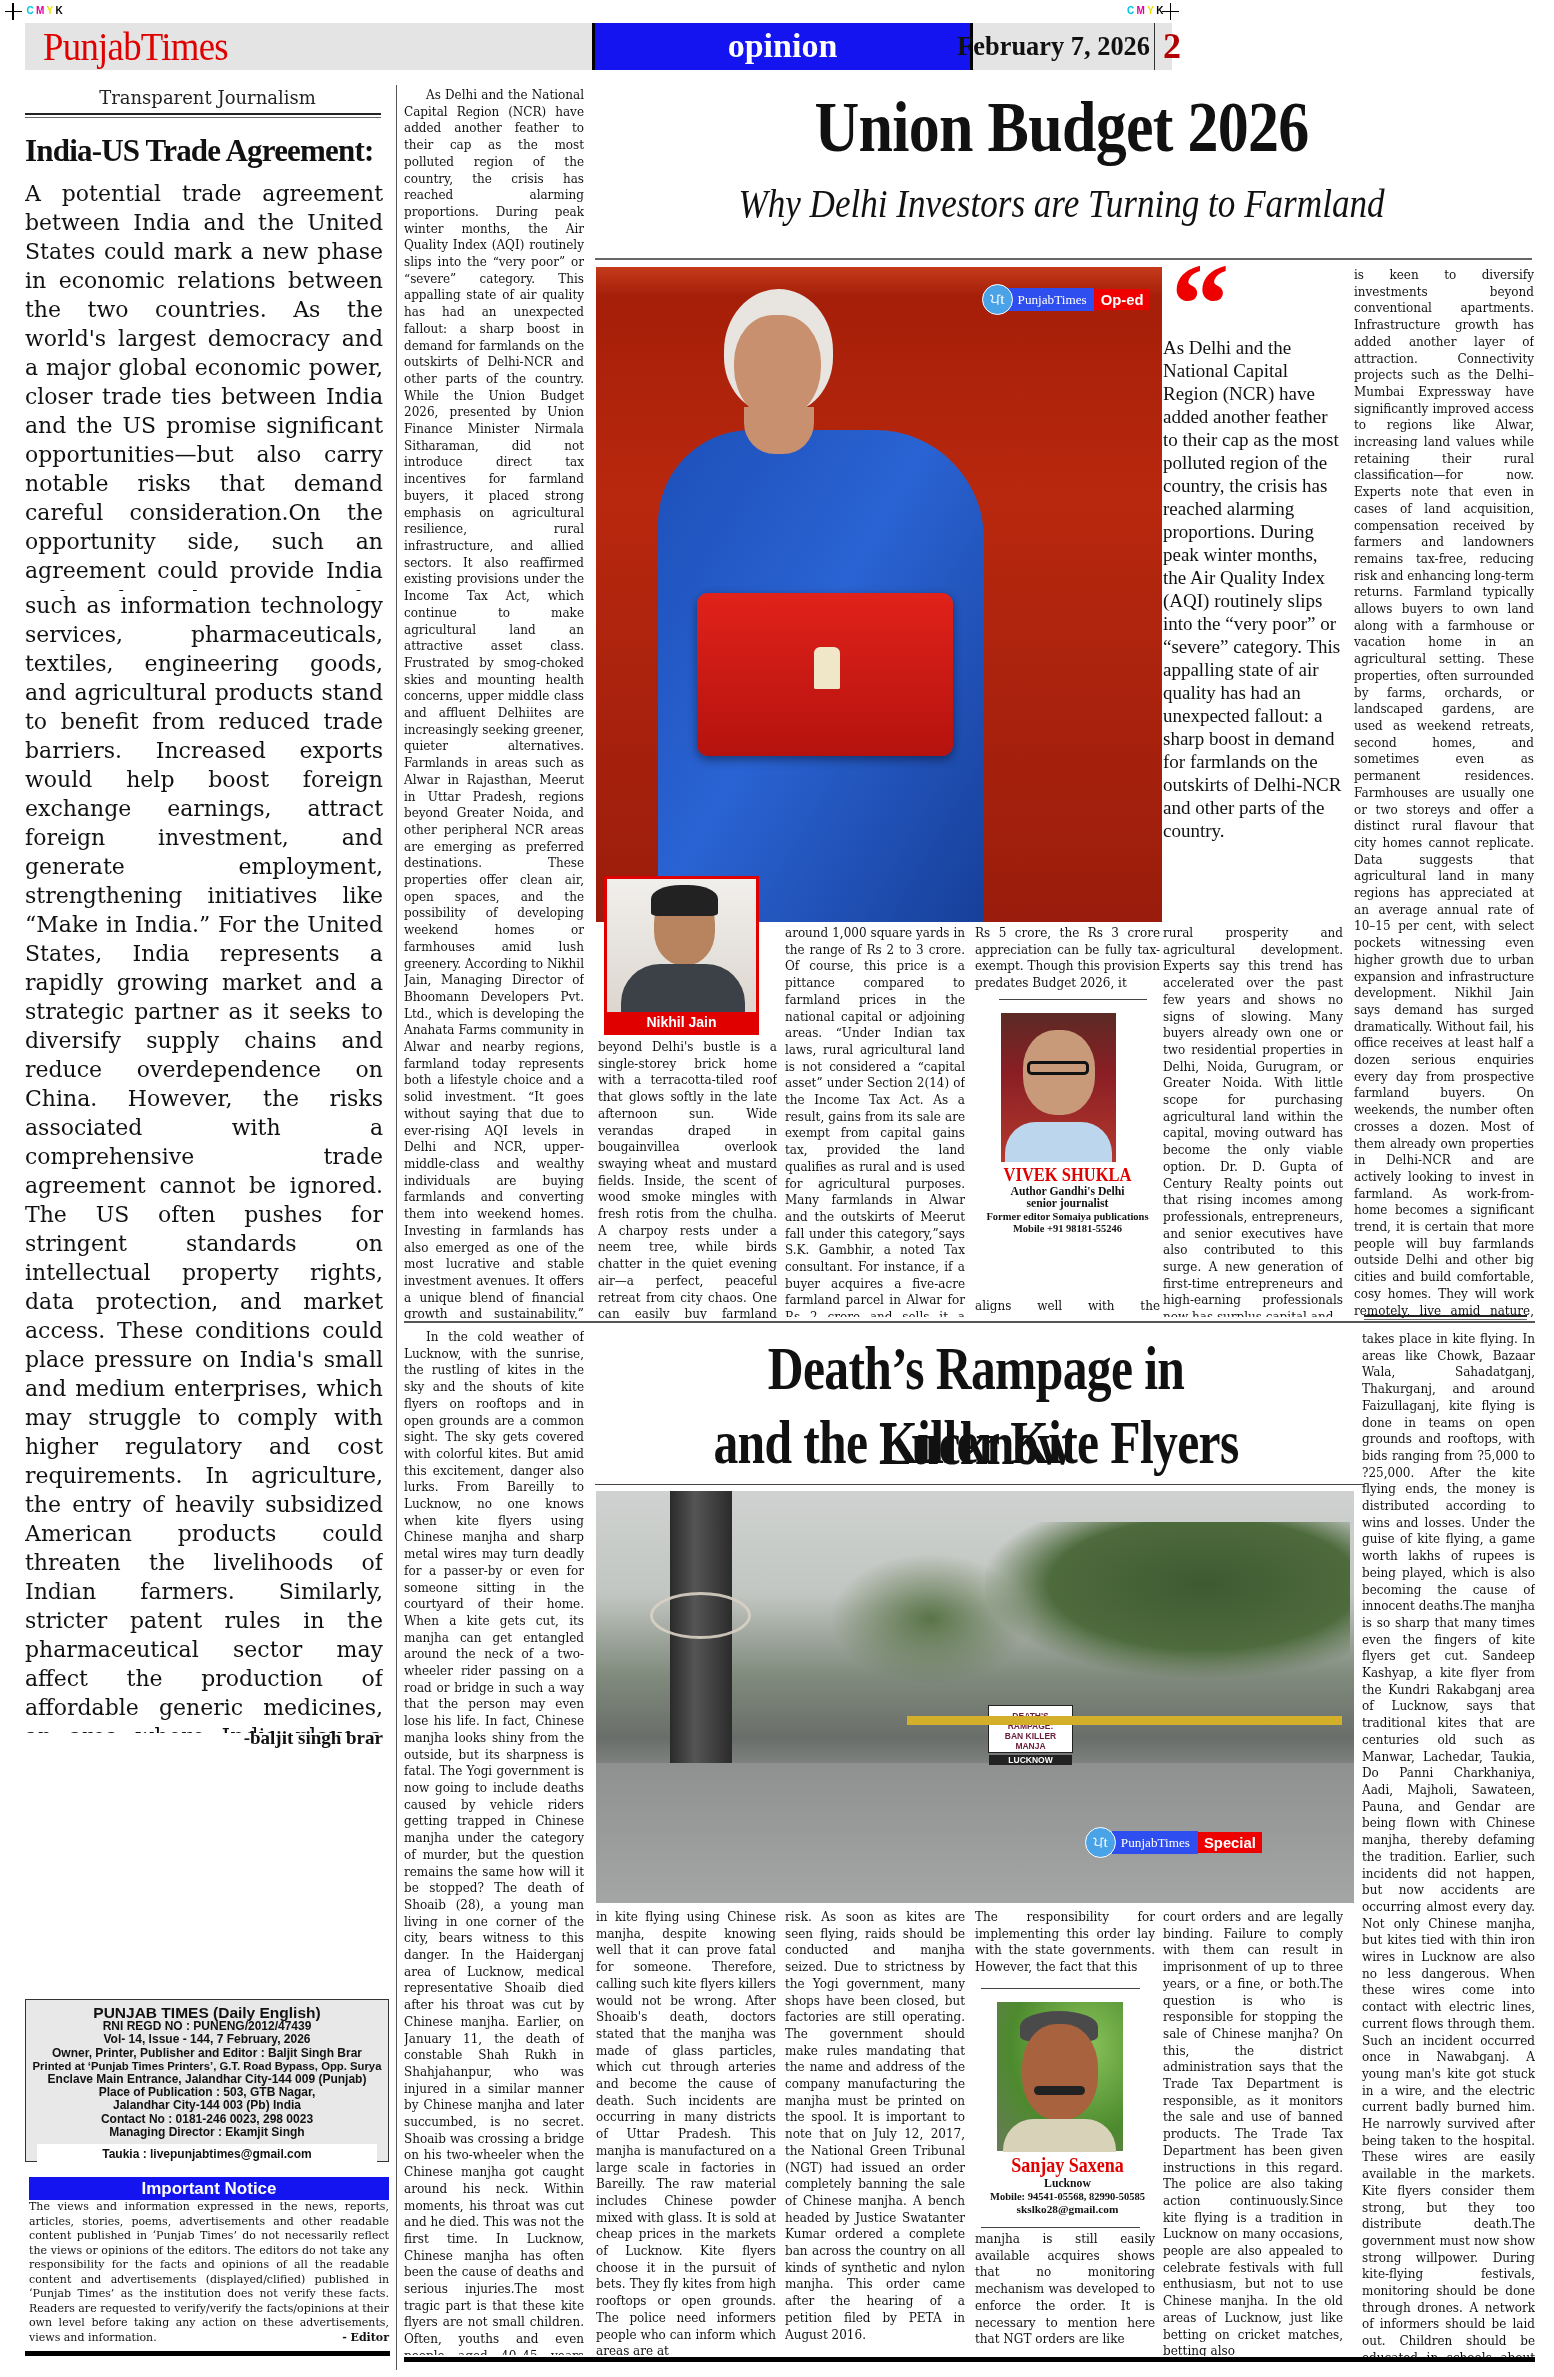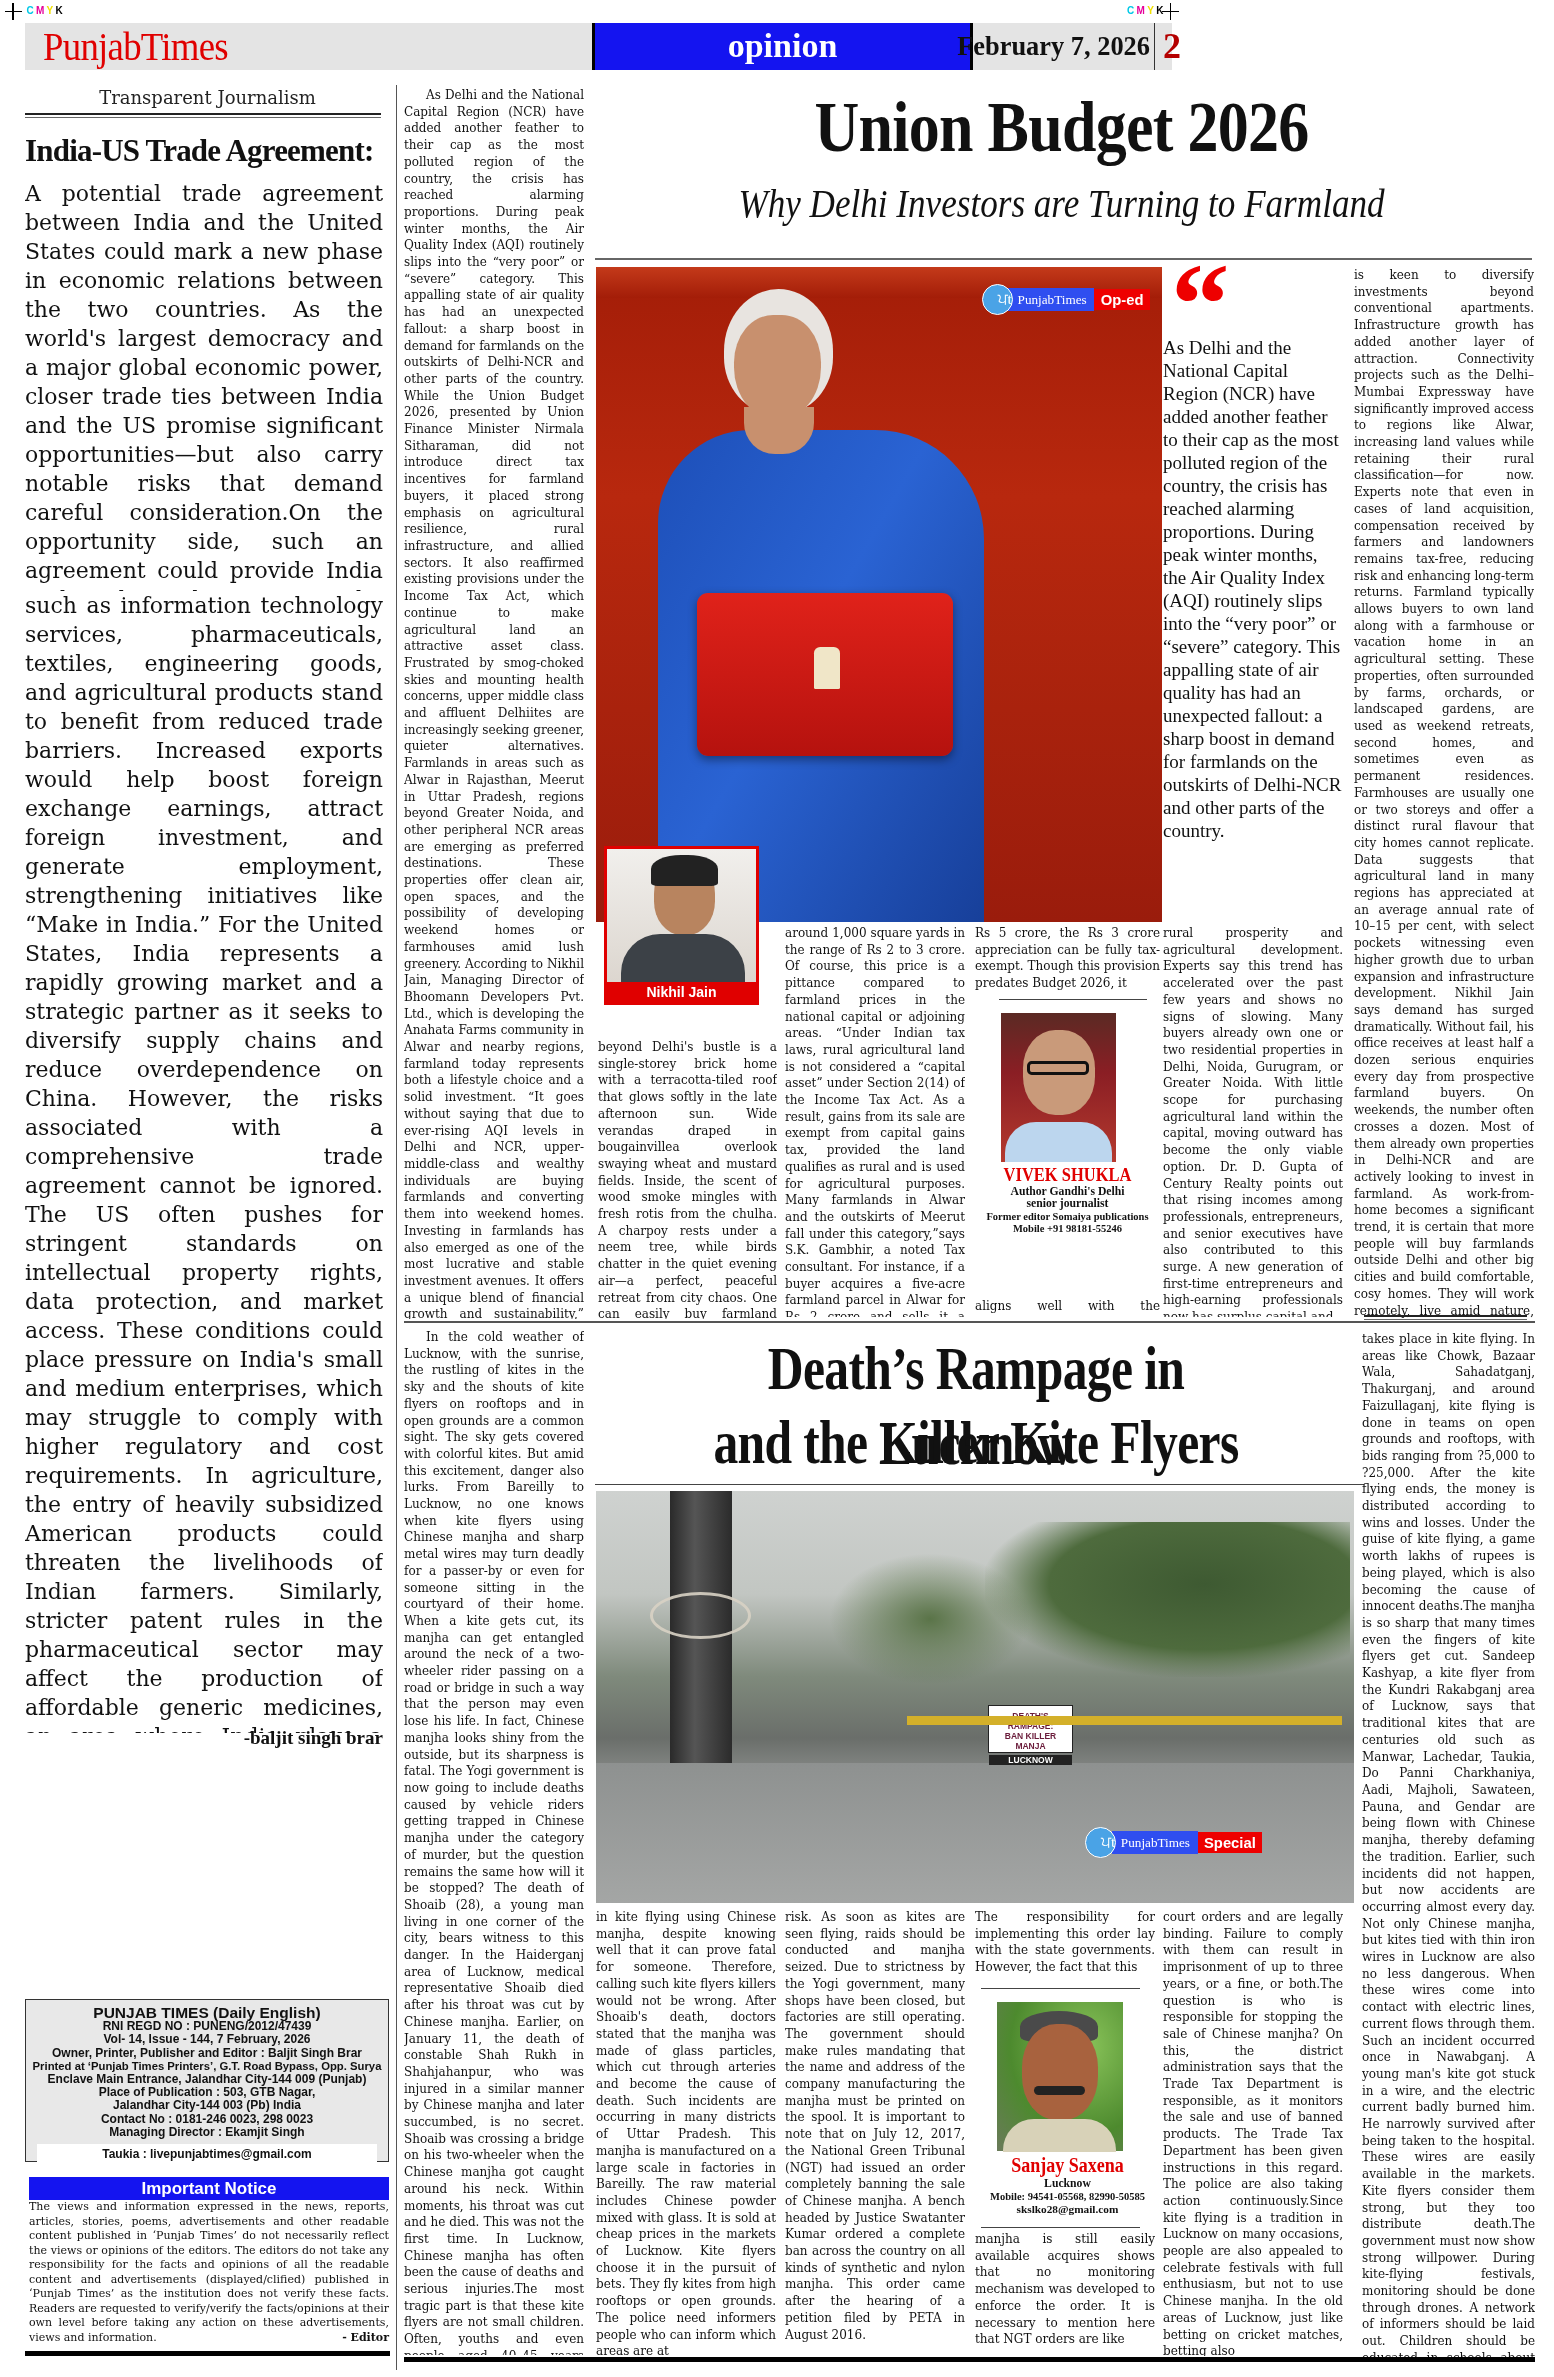--- a/index.html
+++ b/index.html
@@ -20,21 +20,21 @@
 .just{text-align:justify;hyphens:auto}
 .lead-kicker{font-family:"Liberation Serif",serif;font-weight:bold;font-size:31px;line-height:39px;letter-spacing:-0.8px}
 .lead-title{font-family:"Liberation Serif",serif;font-weight:bold;font-size:47px;line-height:54px;letter-spacing:-0.8px}
 .lead-body{font-size:22px;line-height:29px}
 .col-text{font-size:12px;line-height:16.7px;text-align:justify}
 .vrule{width:1.6px;background:#333}
 .hrule{height:1.6px;background:#444}
 .photo{overflow:hidden}
 .h-big{font-family:"Liberation Serif",serif;font-weight:bold;text-align:center;letter-spacing:-0.8px}
 .badge{display:flex;align-items:center;font-family:"Liberation Serif",serif}
-.badge .logo-circ{width:31px;height:31px;border-radius:50%;background:#4aa3e6;border:1.6px solid #fff;color:#fff;font-size:15.5px;line-height:28px;text-align:right;margin-right:-4.7px;z-index:2}
+.badge .logo-circ{width:31px;height:31px;border-radius:50%;background:#4aa3e6;border:1.6px solid #fff;color:#fff;font-size:15.5px;line-height:28px;text-align:center;margin-right:-4.7px;z-index:2}
 .badge .bname{background:#2f4ef0;color:#fff;font-size:13.2px;padding:3.1px 7.8px 3.1px 9.3px}
 .badge .btag{background:#ee0000;color:#fff;font-family:"Liberation Sans",sans-serif;font-weight:bold;font-size:14.8px;padding:2.3px 6.2px}
 .imprint{font-family:"Liberation Sans",sans-serif;font-weight:bold;font-size:12px;line-height:13.2px;text-align:center}
 </style>
 </head>
 <body>
 
 <div class="cross" style="left:4.7px;top:3.1px"></div>
 <div class="abs cmyk" style="left:26.4px;top:4.7px"><span class="c">C</span><span class="m">M</span><span class="y">Y</span><span class="k">K</span></div>
 <div class="abs cmyk" style="left:1127px;top:4.7px"><span class="c">C</span><span class="m">M</span><span class="y">Y</span><span class="k">K</span></div>
@@ -95,21 +95,21 @@
   <div style="position:absolute;left:101px;top:326px;width:256px;height:163px;background:linear-gradient(180deg,#e0221a,#b5120e);border-radius:11px;box-shadow:0 3.1px 9.3px rgba(0,0,0,.4)">
     <div style="position:absolute;left:117px;top:54px;width:26.4px;height:42px;background:#f0e6c8;border-radius:6.2px 6.2px 1.6px 1.6px"></div>
   </div>
   <div class="badge abs" style="right:12.4px;top:17px">
     <span class="logo-circ">ਪt</span>
     <span class="bname">PunjabTimes</span>
     <span class="btag">Op-ed</span>
   </div>
 </div>
 
-<div class="abs" style="left:604px;top:846px;width:155px;height:159px;border:3.1px solid #e00000;background:#fff">
+<div class="abs" style="left:604px;top:876px;width:155px;height:159px;border:3.1px solid #e00000;background:#fff">
   <div style="position:absolute;inset:0 0 20px 0;background:linear-gradient(180deg,#f1efec,#dcd6cf)">
     <div style="position:absolute;left:47px;top:11px;width:61px;height:75px;border-radius:45%;background:#b8845f"></div>
     <div style="position:absolute;left:44px;top:6.2px;width:67px;height:31px;border-radius:45% 45% 10% 10%;background:#222"></div>
     <div style="position:absolute;left:14px;top:85px;width:124px;height:51px;border-radius:39px 39px 0 0;background:#3c4147"></div>
   </div>
   <div style="position:absolute;left:0;right:0;bottom:0;height:20px;background:#e00000;color:#fff;font-family:'Liberation Sans',sans-serif;font-weight:bold;font-size:14px;line-height:20px;text-align:center">Nikhil Jain</div>
 </div>
 
 <div class="abs col-text" style="left:598px;top:1039px;width:179px;height:280px;overflow:hidden">beyond Delhi's bustle is a single-storey brick home with a terracotta-tiled roof that glows softly in the late afternoon sun. Wide verandas draped in bougainvillea overlook swaying wheat and mustard fields. Inside, the scent of wood smoke mingles with fresh rotis from the chulha. A charpoy rests under a neem tree, while birds chatter in the quiet evening air—a perfect, peaceful retreat from city chaos. One can easily buy farmland measuring</div>
 

